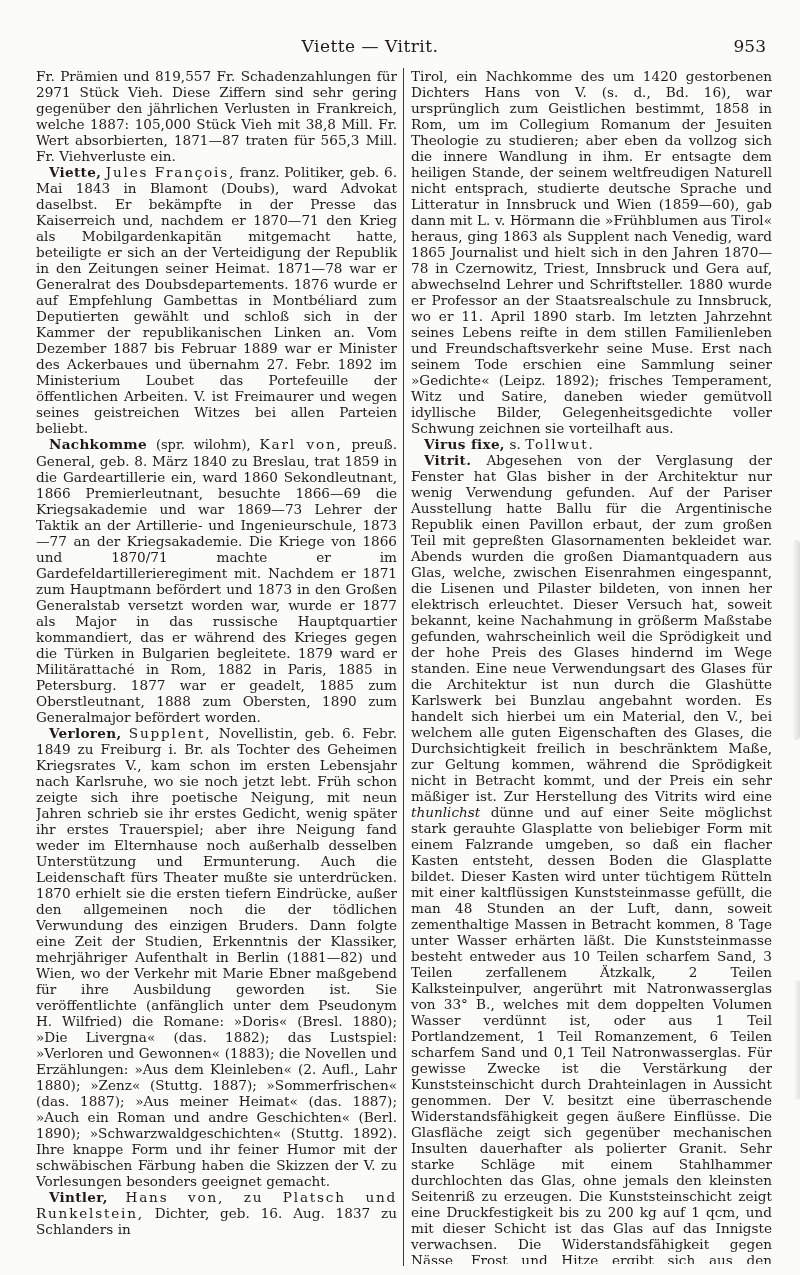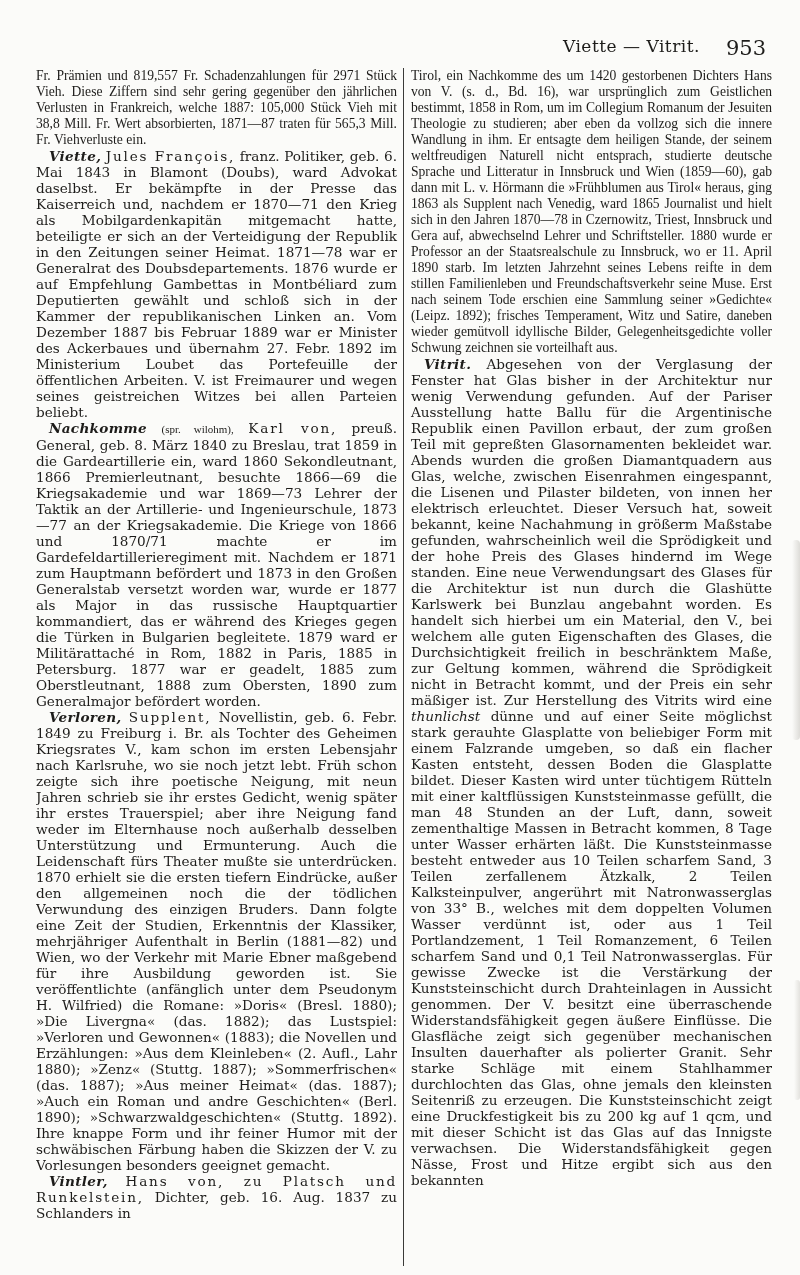--- a/index.html
+++ b/index.html
@@ -7,43 +7,43 @@
     width:800px;height:1275px;
     background:#fbfbf9;
     font-family:"DejaVu Serif","Liberation Serif",serif;
     color:#1d1c1a;
     position:relative;
     overflow:hidden;
   }
   .page{position:absolute;inset:0;}
   
   .page-header{position:absolute;top:36px;left:36px;right:30px;height:24px;font-size:17px;}
-  .page-header .title{position:absolute;left:4px;right:70px;text-align:right;letter-spacing:.5px;}
-  .page-header .pageno{position:absolute;right:4px;top:0;font-size:21px;}
+  .page-header .title{position:absolute;left:4px;right:70px;text-align:center;letter-spacing:.5px;}
+  .page-header .pageno{position:absolute;right:4px;top:0;font-size:17px;}
   
   .content{
     position:absolute;top:68px;left:36px;right:28px;bottom:10px;
     display:flex;
   }
   .col{
     width:361px;height:1196px;overflow:hidden;
     text-align:justify;
     font-size:13.6px;line-height:16px;
     hyphens:auto;-webkit-hyphens:auto;
     word-spacing:.2px;
   }
   .col.left{padding-right:6px;}
   .col.right{padding-left:7px;}
   .divider{width:1px;background:#3a3a38;height:1198px;flex:0 0 1px;}
   p{margin:0;padding:0;}
   p.entry{text-indent:13px;}
-  p.cont{text-indent:0;font-family:Liberation Serif, serif;}
-  .term{font-weight:700;letter-spacing:.3px;font-style:italic;}
+  p.cont{text-indent:0;}
+  .term{font-weight:700;letter-spacing:.3px;}
   .spaced{letter-spacing:1.8px;}
-  .pron{font-size:11px;letter-spacing:0;font-family:Liberation Serif, serif;}
+  .pron{font-size:13px;letter-spacing:0;}
   .ital{font-style:italic;margin-top:12px;}
   
   .scan-shadow{position:absolute;right:0;top:540px;width:8px;height:200px;
     background:linear-gradient(to left,#dddcd8,rgba(251,251,249,0));border-radius:4px;}
   .scan-shadow2{position:absolute;right:0;top:980px;width:6px;height:120px;
     background:linear-gradient(to left,#e3e2de,rgba(251,251,249,0));border-radius:4px;}
 </style>
 </head>
 <body>
 
@@ -84,20 +84,25 @@
         <span class="spaced">Hans von, zu Platsch und Runkelstein,</span>
         <span>Dichter, geb. 16. Aug. 1837 zu Schlanders in</span>
       </p>
     </div>
 
     <div class="divider"></div>
 
     <div class="col right">
       <p class="cont"><span>Tirol, ein Nachkomme des um 1420 gestorbenen Dichters Hans von V. (s. d., Bd. 16), war ursprünglich zum Geistlichen bestimmt, 1858 in Rom, um im Collegium Romanum der Jesuiten Theologie zu studieren; aber eben da vollzog sich die innere Wandlung in ihm. Er entsagte dem heiligen Stande, der seinem weltfreudigen Naturell nicht entsprach, studierte deutsche Sprache und Litteratur in Innsbruck und Wien (1859—60), gab dann mit L. v. Hörmann die »Frühblumen aus Tirol« heraus, ging 1863 als Supplent nach Venedig, ward 1865 Journalist und hielt sich in den Jahren 1870—78 in Czernowitz, Triest, Innsbruck und Gera auf, abwechselnd Lehrer und Schriftsteller. 1880 wurde er Professor an der Staatsrealschule zu Innsbruck, wo er 11. April 1890 starb. Im letzten Jahrzehnt seines Lebens reifte in dem stillen Familienleben und Freundschaftsverkehr seine Muse. Erst nach seinem Tode erschien eine Sammlung seiner »Gedichte« (Leipz. 1892); frisches Temperament, Witz und Satire, daneben wieder gemütvoll idyllische Bilder, Gelegenheitsgedichte voller Schwung zeichnen sie vorteilhaft aus.</span></p>
 
+      <p class="entry">
+        <span class="term">Virus fixe,</span>
+        <span>s.</span>
+        <span class="spaced">Tollwut.</span>
+      </p>
 
       <p class="entry">
         <span class="term">Vitrit.</span>
         <span>Abgesehen von der Verglasung der Fenster hat Glas bisher in der Architektur nur wenig Verwendung gefunden. Auf der Pariser Ausstellung hatte Ballu für die Argentinische Republik einen Pavillon erbaut, der zum großen Teil mit gepreßten Glasornamenten bekleidet war. Abends wurden die großen Diamantquadern aus Glas, welche, zwischen Eisenrahmen eingespannt, die Lisenen und Pilaster bildeten, von innen her elektrisch erleuchtet. Dieser Versuch hat, soweit bekannt, keine Nachahmung in größerm Maßstabe gefunden, wahrscheinlich weil die Sprödigkeit und der hohe Preis des Glases hindernd im Wege standen. Eine neue Verwendungsart des Glases für die Architektur ist nun durch die Glashütte Karlswerk bei Bunzlau angebahnt worden. Es handelt sich hierbei um ein Material, den V., bei welchem alle guten Eigenschaften des Glases, die Durchsichtigkeit freilich in beschränktem Maße, zur Geltung kommen, während die Sprödigkeit nicht in Betracht kommt, und der Preis ein sehr mäßiger ist. Zur Herstellung des Vitrits wird eine</span>
         <span class="ital">thunlichst</span>
         <span>dünne und auf einer Seite möglichst stark gerauhte Glasplatte von beliebiger Form mit einem Falzrande umgeben, so daß ein flacher Kasten entsteht, dessen Boden die Glasplatte bildet. Dieser Kasten wird unter tüchtigem Rütteln mit einer kaltflüssigen Kunststeinmasse gefüllt, die man 48 Stunden an der Luft, dann, soweit zementhaltige Massen in Betracht kommen, 8 Tage unter Wasser erhärten läßt. Die Kunststeinmasse besteht entweder aus 10 Teilen scharfem Sand, 3 Teilen zerfallenem Ätzkalk, 2 Teilen Kalksteinpulver, angerührt mit Natronwasserglas von 33° B., welches mit dem doppelten Volumen Wasser verdünnt ist, oder aus 1 Teil Portlandzement, 1 Teil Romanzement, 6 Teilen scharfem Sand und 0,1 Teil Natronwasserglas. Für gewisse Zwecke ist die Verstärkung der Kunststeinschicht durch Drahteinlagen in Aussicht genommen. Der V. besitzt eine überraschende Widerstandsfähigkeit gegen äußere Einflüsse. Die Glasfläche zeigt sich gegenüber mechanischen Insulten dauerhafter als polierter Granit. Sehr starke Schläge mit einem Stahlhammer durchlochten das Glas, ohne jemals den kleinsten Seitenriß zu erzeugen. Die Kunststeinschicht zeigt eine Druckfestigkeit bis zu 200 kg auf 1 qcm, und mit dieser Schicht ist das Glas auf das Innigste verwachsen. Die Widerstandsfähigkeit gegen Nässe, Frost und Hitze ergibt sich aus den bekannten</span>
       </p>
     </div>
 
   </div>

